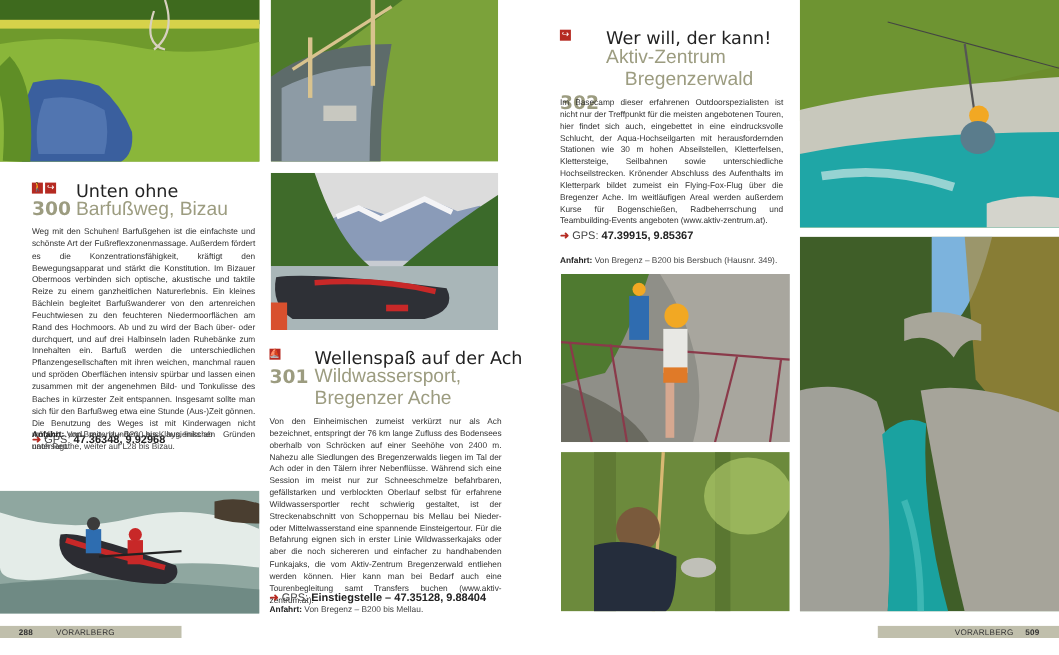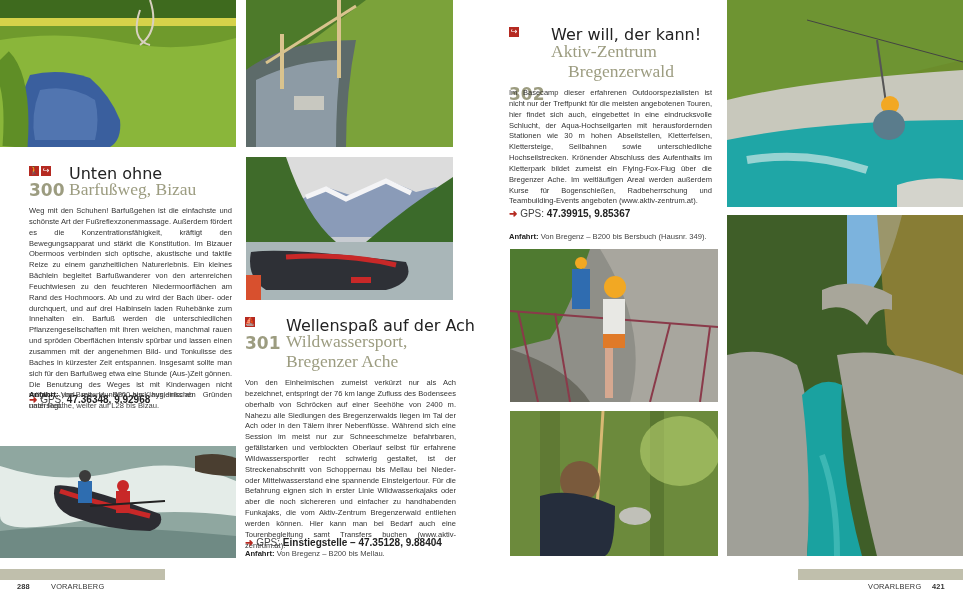--- a/index.html
+++ b/index.html
@@ -5,31 +5,31 @@
   * { box-sizing: border-box; margin: 0; padding: 0; }
   html, body { width: 963px; height: 595px; overflow: hidden; background: #ffffff; }
   body { position: relative; font-family: "Liberation Sans", sans-serif; color: #2a2a2a; }
 
   .photo { position: absolute; overflow: hidden; }
   .photo svg { width: 100%; height: 100%; display: block; }
   .pict { display: inline-flex; gap: 2px; }
   .pict span { width: 10px; height: 10px; background: #b52a21; color: #fff; font-size: 8px; line-height: 10px; text-align: center; display: inline-block; font-family: "DejaVu Sans", sans-serif; }
   .subtitle { position: absolute; font-family: "DejaVu Sans", sans-serif; font-size: 16px; color: #222; white-space: nowrap; }
   .num { position: absolute; font-family: "DejaVu Sans", sans-serif; font-weight: bold; font-size: 17px; color: #9c9c80; }
-  .title { position: absolute; font-family: Liberation Serif, serif; font-size: 17.5px; color: #9c9c80; line-height: 19px; white-space: nowrap; }
+  .title { position: absolute; font-family: Liberation Sans, sans-serif; font-size: 17.5px; color: #9c9c80; line-height: 19px; white-space: nowrap; }
 
   .body-text { position: absolute; font-family: "Liberation Sans", sans-serif; font-size: 7.55px; line-height: 10.85px; color: #333; text-align: justify; hyphens: manual; }
   .gps { position: absolute; font-size: 10px; color: #444; white-space: nowrap; }
   .gps .arrow { color: #b52a21; font-weight: bold; }
   .gps b { color: #222; }
   .anfahrt { position: absolute; font-size: 7.6px; line-height: 10.5px; color: #444; }
   .anfahrt b { color: #222; }
 
   .footer-bar { position: absolute; top: 569px; height: 11px; background: #c0bfac; }
-  .footer-bar span { position: absolute; top: 12px; font-size: 7.4px; line-height: 11px; color: #333; letter-spacing: 0.2px; }
+  .footer-bar span { position: absolute; top: 0; font-size: 7.4px; line-height: 11px; color: #333; letter-spacing: 0.2px; }
   .footer-bar .pg { font-weight: bold; }
 </style>
 </head>
 <body>
 
 <div class="photo" style="left:0;top:0;width:236px;height:147px;">
   <svg viewBox="0 0 236 147" preserveAspectRatio="none">
     <rect width="236" height="147" fill="#6f9a2c"></rect>
     <rect width="236" height="22" fill="#3e6a1e"></rect>
     <rect y="18" width="236" height="8" fill="#d6d24a"></rect>
@@ -206,14 +206,14 @@
     <span>Von Bregenz – B200 bis Bersbuch (Hausnr. 349).</span>
   </div>
 </div>
 
 <div class="footer-bar" style="left:0;width:165px;">
   <span class="pg" style="left:17px;">288</span>
   <span style="left:51px;">VORARLBERG</span>
 </div>
 <div class="footer-bar" style="left:798px;width:165px;">
   <span style="left:70px;">VORARLBERG</span>
-  <span class="pg" style="left:134px;">421</span>
+  <span class="pg" style="left:134px;">509</span>
 </div>
 
 </body></html>

